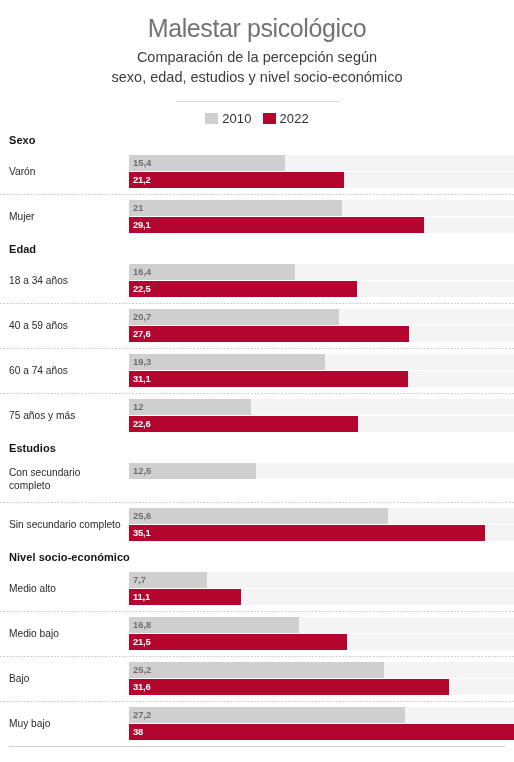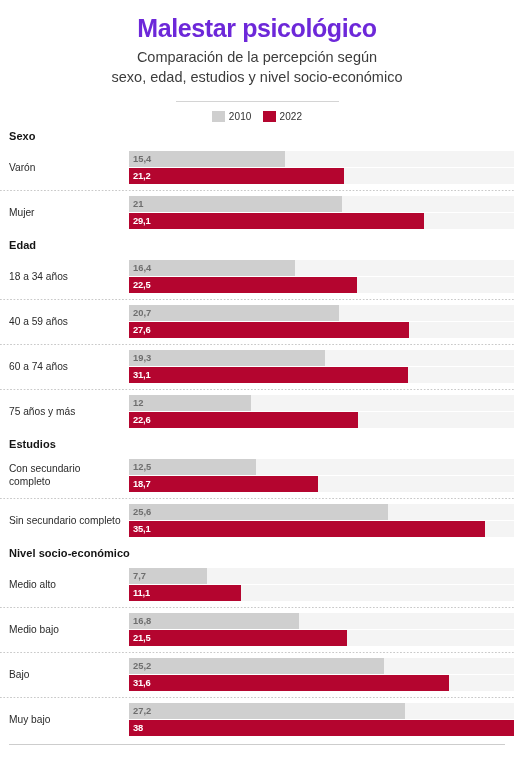--- a/index.html
+++ b/index.html
@@ -27,23 +27,23 @@
   }
 
   
   .header {
     padding: 10px 14px 0 14px;
     text-align: center;
     flex: 0 0 auto;
   }
   .title {
     font-size: 25px;
-    font-weight: 700;
+    font-weight: 400;
     letter-spacing: -0.4px;
-    color: #6d28d9;
+    color: #737373;
     margin: 4px 0 6px 0;
     line-height: 1.12;
   }
   .subtitle {
     font-size: 14.5px;
     font-weight: 400;
     color: #3c3c3c;
     line-height: 1.35;
     margin: 0 auto;
     max-width: 360px;
@@ -79,21 +79,21 @@
     gap: 4px;
   }
   .swatch {
     width: 13px;
     height: 11px;
     display: inline-block;
   }
   .swatch.gray { background: #cfcfcf; }
   .swatch.red  { background: #b4052f; }
   .legend-label {
-    font-size: 10px;
+    font-size: 13px;
     color: #303030;
     letter-spacing: 0.1px;
   }
 
   
   .chart {
     flex: 1 1 auto;
     position: relative;
     padding: 0 0 0 0;
   }
@@ -316,24 +316,20 @@
         <div class="section-title-wrap">
           <div class="section-title">Estudios</div>
         </div>
         <div class="row">
           <div class="row-label">Con secundario completo</div>
           <div class="bars">
             <div class="track">
               <div class="fill gray" style="width: 32.8947%;"></div>
               <div class="val gray-val">12,5</div>
             </div>
-            <div class="track">
-              <div class="fill red" style="width: 49.2105%;"></div>
-              <div class="val red-val">18,7</div>
-            </div>
           </div>
         </div>
         <div class="row sep">
           <div class="row-label">Sin secundario completo</div>
           <div class="bars">
             <div class="track">
               <div class="fill gray" style="width: 67.3684%;"></div>
               <div class="val gray-val">25,6</div>
             </div>
             <div class="track">

